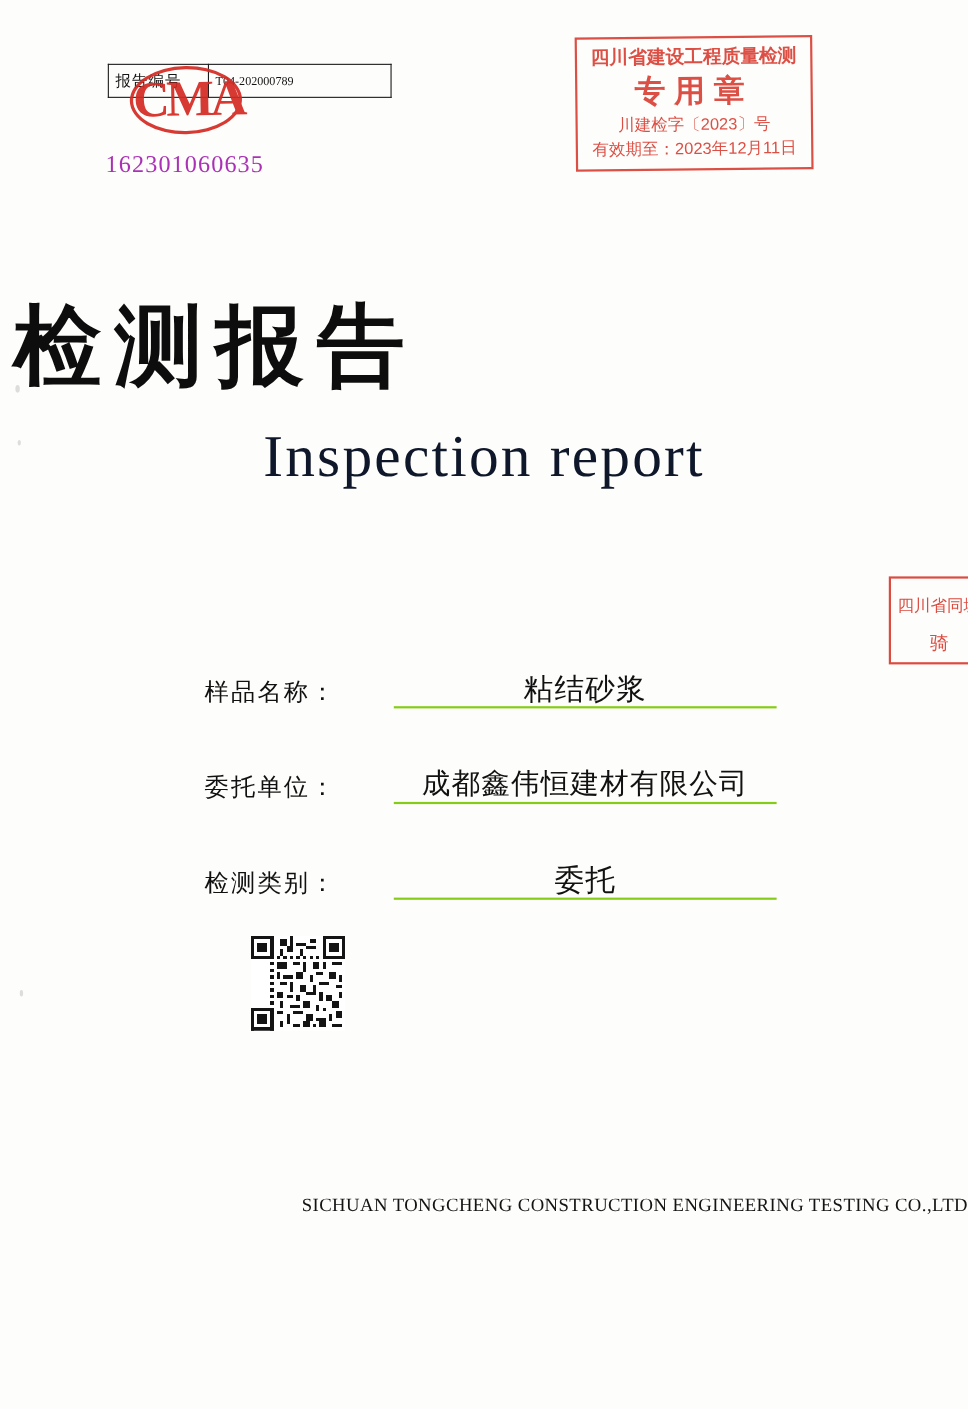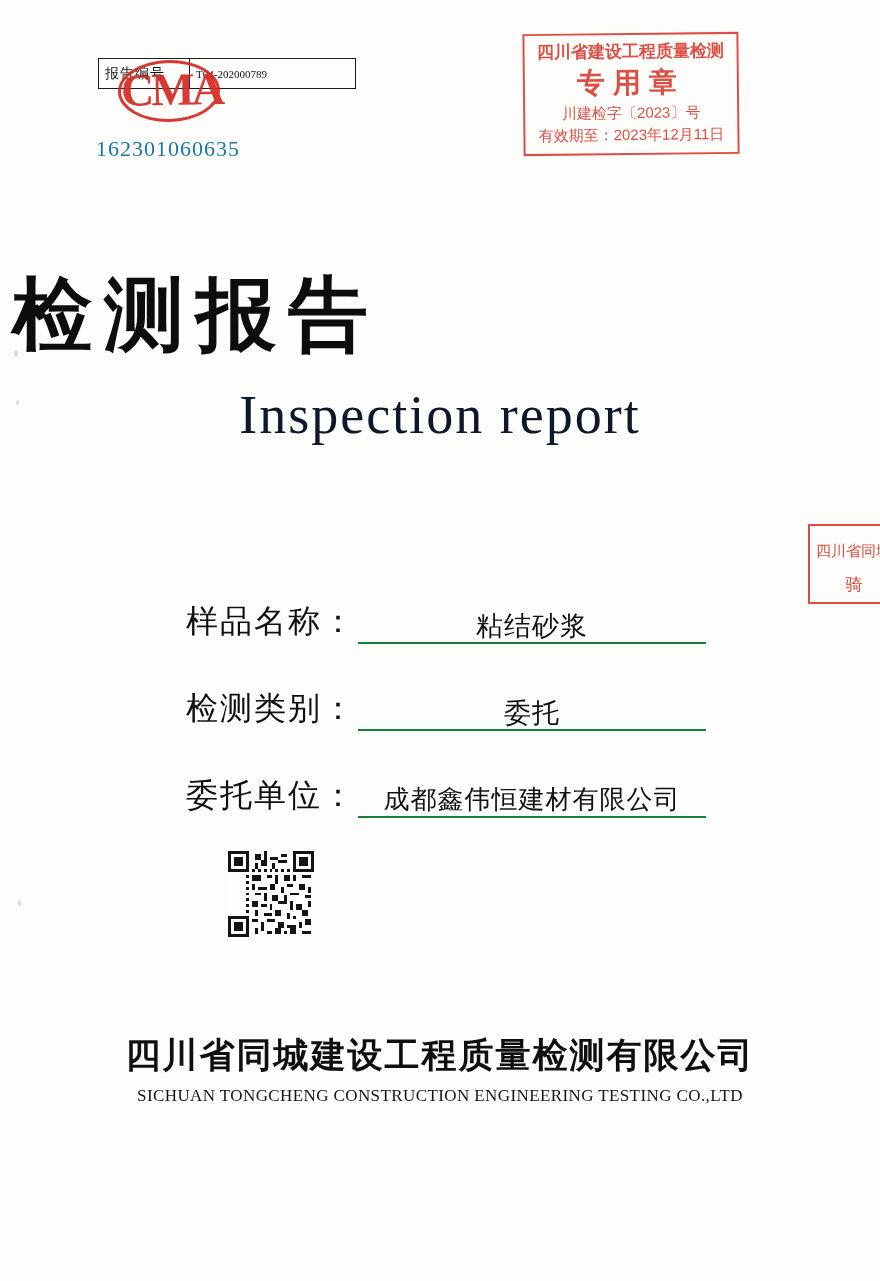--- a/index.html
+++ b/index.html
@@ -62,21 +62,21 @@
     letter-spacing: -3px;
     text-align: center;
     line-height: 54px;
     transform: rotate(-1deg);
     opacity: .92;
   }
   .cma-serial {
     position: absolute;
     left: 96px;
     top: 136px;
-    color: #0369a1;
+    color: #a21caf;
     font-size: 22px;
     letter-spacing: 1px;
     font-family: "Liberation Serif", serif;
     opacity: .9;
   }
 
   
   .stamp {
     position: absolute;
     left: 523px;
@@ -145,29 +145,29 @@
     width: 520px;
   }
   .field-row {
     display: flex;
     align-items: flex-end;
     margin-bottom: 43px;
     height: 44px;
   }
   .field-label {
     font-family: Liberation Serif, serif;
-    font-size: 32px;
+    font-size: 22px;
     letter-spacing: 2px;
     color: #111;
     white-space: nowrap;
     width: 172px;
   }
   .field-value {
     flex: 1;
-    border-bottom: 2px solid #15803d;
+    border-bottom: 2px solid #84cc16;
     text-align: center;
     font-family: "Liberation Sans", sans-serif;
     font-size: 27px;
     letter-spacing: 1px;
     color: #111;
     padding-bottom: 4px;
     height: 36px;
     box-sizing: border-box;
   }
   .field-row.client .field-value { font-size: 26px; }
@@ -190,21 +190,21 @@
     font-family: "Liberation Sans", sans-serif;
     font-weight: bold;
     font-size: 35px;
     letter-spacing: 2px;
     color: #0f0f0f;
   }
   .company-en {
     position: absolute;
     top: 1086px;
     left: 0; right: 0;
-    text-align: center;
+    text-align: right;
     font-family: "Liberation Serif", serif;
     font-size: 17px;
     letter-spacing: 0.4px;
     color: #141414;
   }
 
   
   .speck { position: absolute; background: #bdbdbd; border-radius: 50%; opacity:.5;}
 </style>
 </head>
@@ -237,27 +237,27 @@
   </div>
 
   <div class="title-cn">检测报告</div>
   <div class="title-en">Inspection report</div>
 
   <div class="fields">
     <div class="field-row">
       <div class="field-label">样品名称：</div>
       <div class="field-value">粘结砂浆</div>
     </div>
+    <div class="field-row client">
+      <div class="field-label">委托单位：</div>
+      <div class="field-value">成都鑫伟恒建材有限公司</div>
+    </div>
     <div class="field-row">
       <div class="field-label">检测类别：</div>
       <div class="field-value">委托</div>
-    </div>
-    <div class="field-row client">
-      <div class="field-label">委托单位：</div>
-      <div class="field-value">成都鑫伟恒建材有限公司</div>
     </div>
   </div>
 
   <div class="qr">
     <svg viewBox="0 0 29 29" width="86" height="86" shape-rendering="crispEdges" aria-hidden="true">
       <rect width="29" height="29" fill="#ffffff"></rect>
       <g fill="#141414">
 
         <rect x="0" y="0" width="7" height="1"></rect>
           <rect x="0" y="6" width="7" height="1"></rect>
@@ -342,19 +342,18 @@
         <rect x="9" y="26" width="1" height="2"></rect>
           <rect x="13" y="27" width="2" height="1"></rect>
         <rect x="16" y="26" width="2" height="2"></rect>
           <rect x="19" y="27" width="1" height="1"></rect>
         <rect x="21" y="26" width="2" height="2"></rect>
           <rect x="25" y="27" width="3" height="1"></rect>
       </g>
     </svg>
   </div>
 
-  <div class="company-cn">四川省同城建设工程质量检测有限公司</div>
   <div class="company-en">SICHUAN TONGCHENG CONSTRUCTION ENGINEERING TESTING CO.,LTD</div>
 
   <div class="speck" style="left:14px; top:350px; width:4px; height:7px;"></div>
   <div class="speck" style="left:16px; top:400px; width:3px; height:5px;"></div>
   <div class="speck" style="left:18px; top:900px; width:3px; height:6px;"></div>
 </div>
 
 </body></html>

